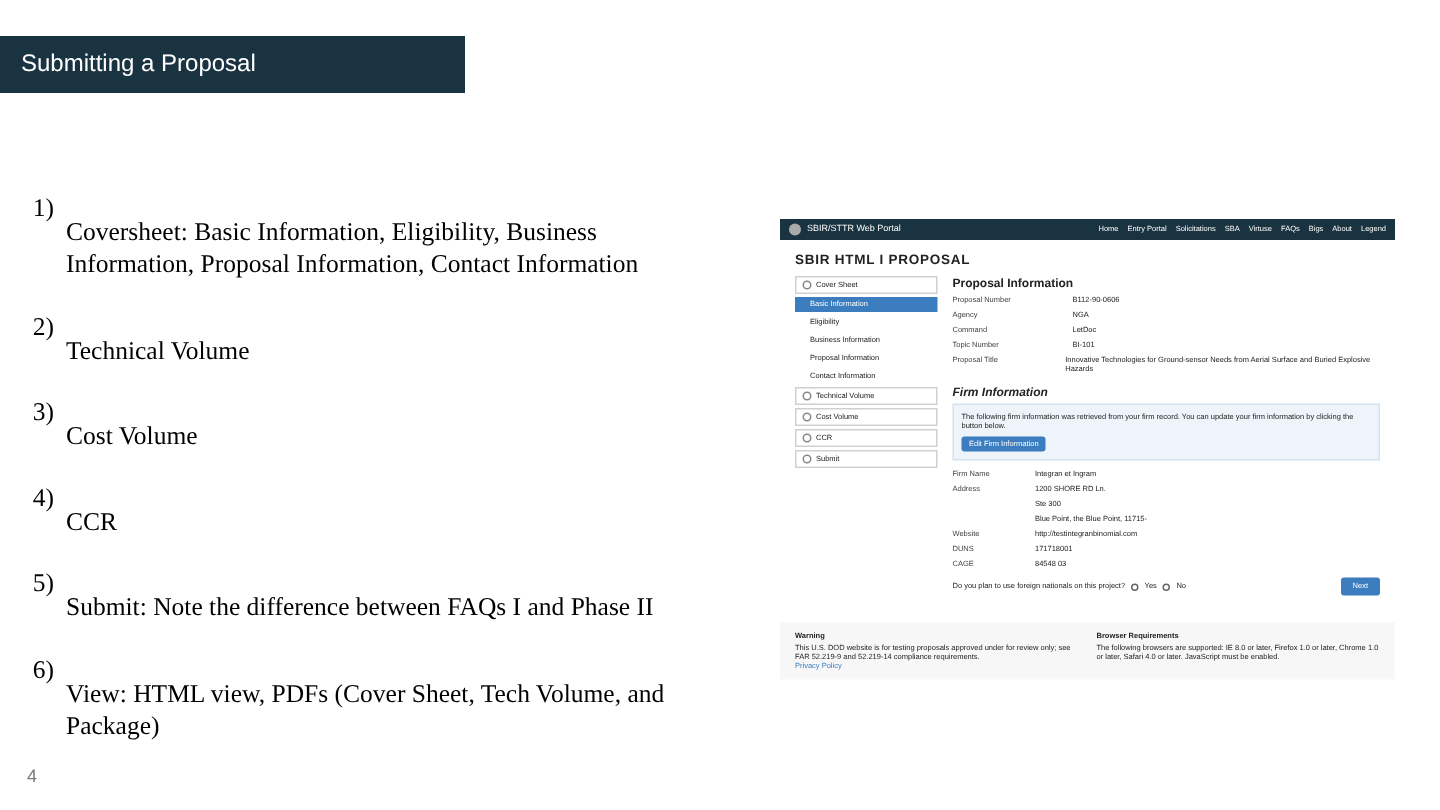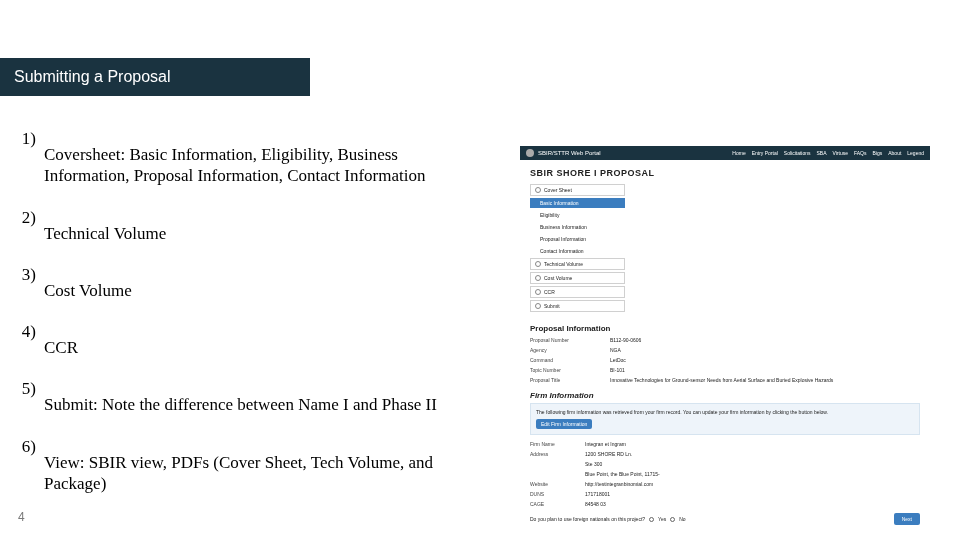--- a/index.html
+++ b/index.html
@@ -1,33 +1,33 @@
 <!DOCTYPE html>
 <html><head>
 <meta charset="utf-8">
 <style>
   * { box-sizing: border-box; margin: 0; padding: 0; }
   html, body { width: 960px; height: 540px; font-family: Georgia, 'Times New Roman', serif; background: #fff; overflow: hidden; }
   .slide { position: relative; width: 960px; height: 540px; }
-  .title-bar { position: absolute; top: 24px; left: 0; width: 310px; height: 38px; background: #1a3340; color: #fff; display: flex; align-items: center; padding-left: 14px; font-family: Arial, Helvetica, sans-serif; font-size: 16px; margin-top: 34px; }
+  .title-bar { position: absolute; top: 24px; left: 0; width: 310px; height: 38px; background: #1a3340; color: #fff; display: flex; align-items: center; padding-left: 14px; font-family: Arial, Helvetica, sans-serif; font-size: 16px; }
   .list { position: absolute; top: 128px; left: 16px; width: 460px; }
   .list-item { display: flex; margin-bottom: 20px; font-size: 17px; line-height: 1.25; }
   .list-num { width: 28px; text-align: right; padding-right: 8px; }
   .list-text { flex: 1; margin-top: 16px; }
   .page-num { position: absolute; left: 18px; bottom: 16px; font-family: Arial, sans-serif; font-size: 12px; color: #7a7a7a; }
   
   .shot { position: absolute; top: 146px; left: 520px; width: 410px; height: 310px; font-family: Arial, Helvetica, sans-serif; font-size: 6px; color: #222; background: #fff; }
   .nav { background: #1a3340; height: 14px; display: flex; align-items: center; justify-content: space-between; padding: 0 6px; color: #fff; }
   .nav-left { display: flex; align-items: center; gap: 4px; }
   .nav-logo { width: 8px; height: 8px; border-radius: 50%; background: #aaa; display: inline-block; }
   .nav-right { display: flex; gap: 6px; }
   .nav-right span { font-size: 5px; }
   .portal-body { padding: 8px 10px; }
   .h1 { font-size: 9px; font-weight: bold; letter-spacing: 0.5px; margin-bottom: 6px; }
-  .cols { display: flex; gap: 10px; flex-direction: column; }
+  .cols { display: flex; gap: 10px; }
   .side { width: 95px; }
   .step { border: 1px solid #d0d0d0; padding: 2px 4px; margin-bottom: 2px; display: flex; align-items: center; gap: 3px; font-size: 5px; }
   .step.active { background: #3b7dbf; color: #fff; border-color: #3b7dbf; }
   .step.sub { padding-left: 10px; border: none; }
   .step.sub.active { background: #3b7dbf; color: #fff; }
   .circ { width: 6px; height: 6px; border: 1px solid #888; border-radius: 50%; display: inline-block; flex-shrink: 0; }
   .main { flex: 1; }
   .sec-title { font-size: 8px; font-weight: bold; margin-bottom: 4px; }
   .row { display: flex; font-size: 5px; margin-bottom: 4px; }
   .row-label { width: 80px; color: #444; }
@@ -66,25 +66,25 @@
   <div class="list-item">
         <div class="list-num">3)</div>
         <div class="list-text">Cost Volume</div>
       </div>
   <div class="list-item">
         <div class="list-num">4)</div>
         <div class="list-text">CCR</div>
       </div>
   <div class="list-item">
         <div class="list-num">5)</div>
-        <div class="list-text">Submit: Note the difference between Name I and Phase II</div>
+        <div class="list-text">Submit: Note the difference between FAQs I and Phase II</div>
       </div>
   <div class="list-item">
         <div class="list-num">6)</div>
-        <div class="list-text">View: SBIR view, PDFs (Cover Sheet, Tech Volume, and Package)</div>
+        <div class="list-text">View: HTML view, PDFs (Cover Sheet, Tech Volume, and Package)</div>
       </div>
 </div>
 
 <div class="page-num">4</div>
 
 <div class="shot">
   <div class="nav">
     <div class="nav-left">
       <span class="nav-logo"></span>
       <span>SBIR/STTR Web Portal</span>
@@ -95,21 +95,21 @@
       <span>Solicitations</span>
       <span>SBA</span>
       <span>Virtuse</span>
       <span>FAQs</span>
       <span>Bigs</span>
       <span>About</span>
       <span>Legend</span>
     </div>
   </div>
   <div class="portal-body">
-    <div class="h1">SBIR SHORE I PROPOSAL</div>
+    <div class="h1">SBIR HTML I PROPOSAL</div>
     <div class="cols">
       <div class="side">
         <div class="step">
               <span class="circ"></span>
               <span>Cover Sheet</span>
             </div>
         <div class="step sub active">
               <span>Basic Information</span>
             </div>
         <div class="step sub">

